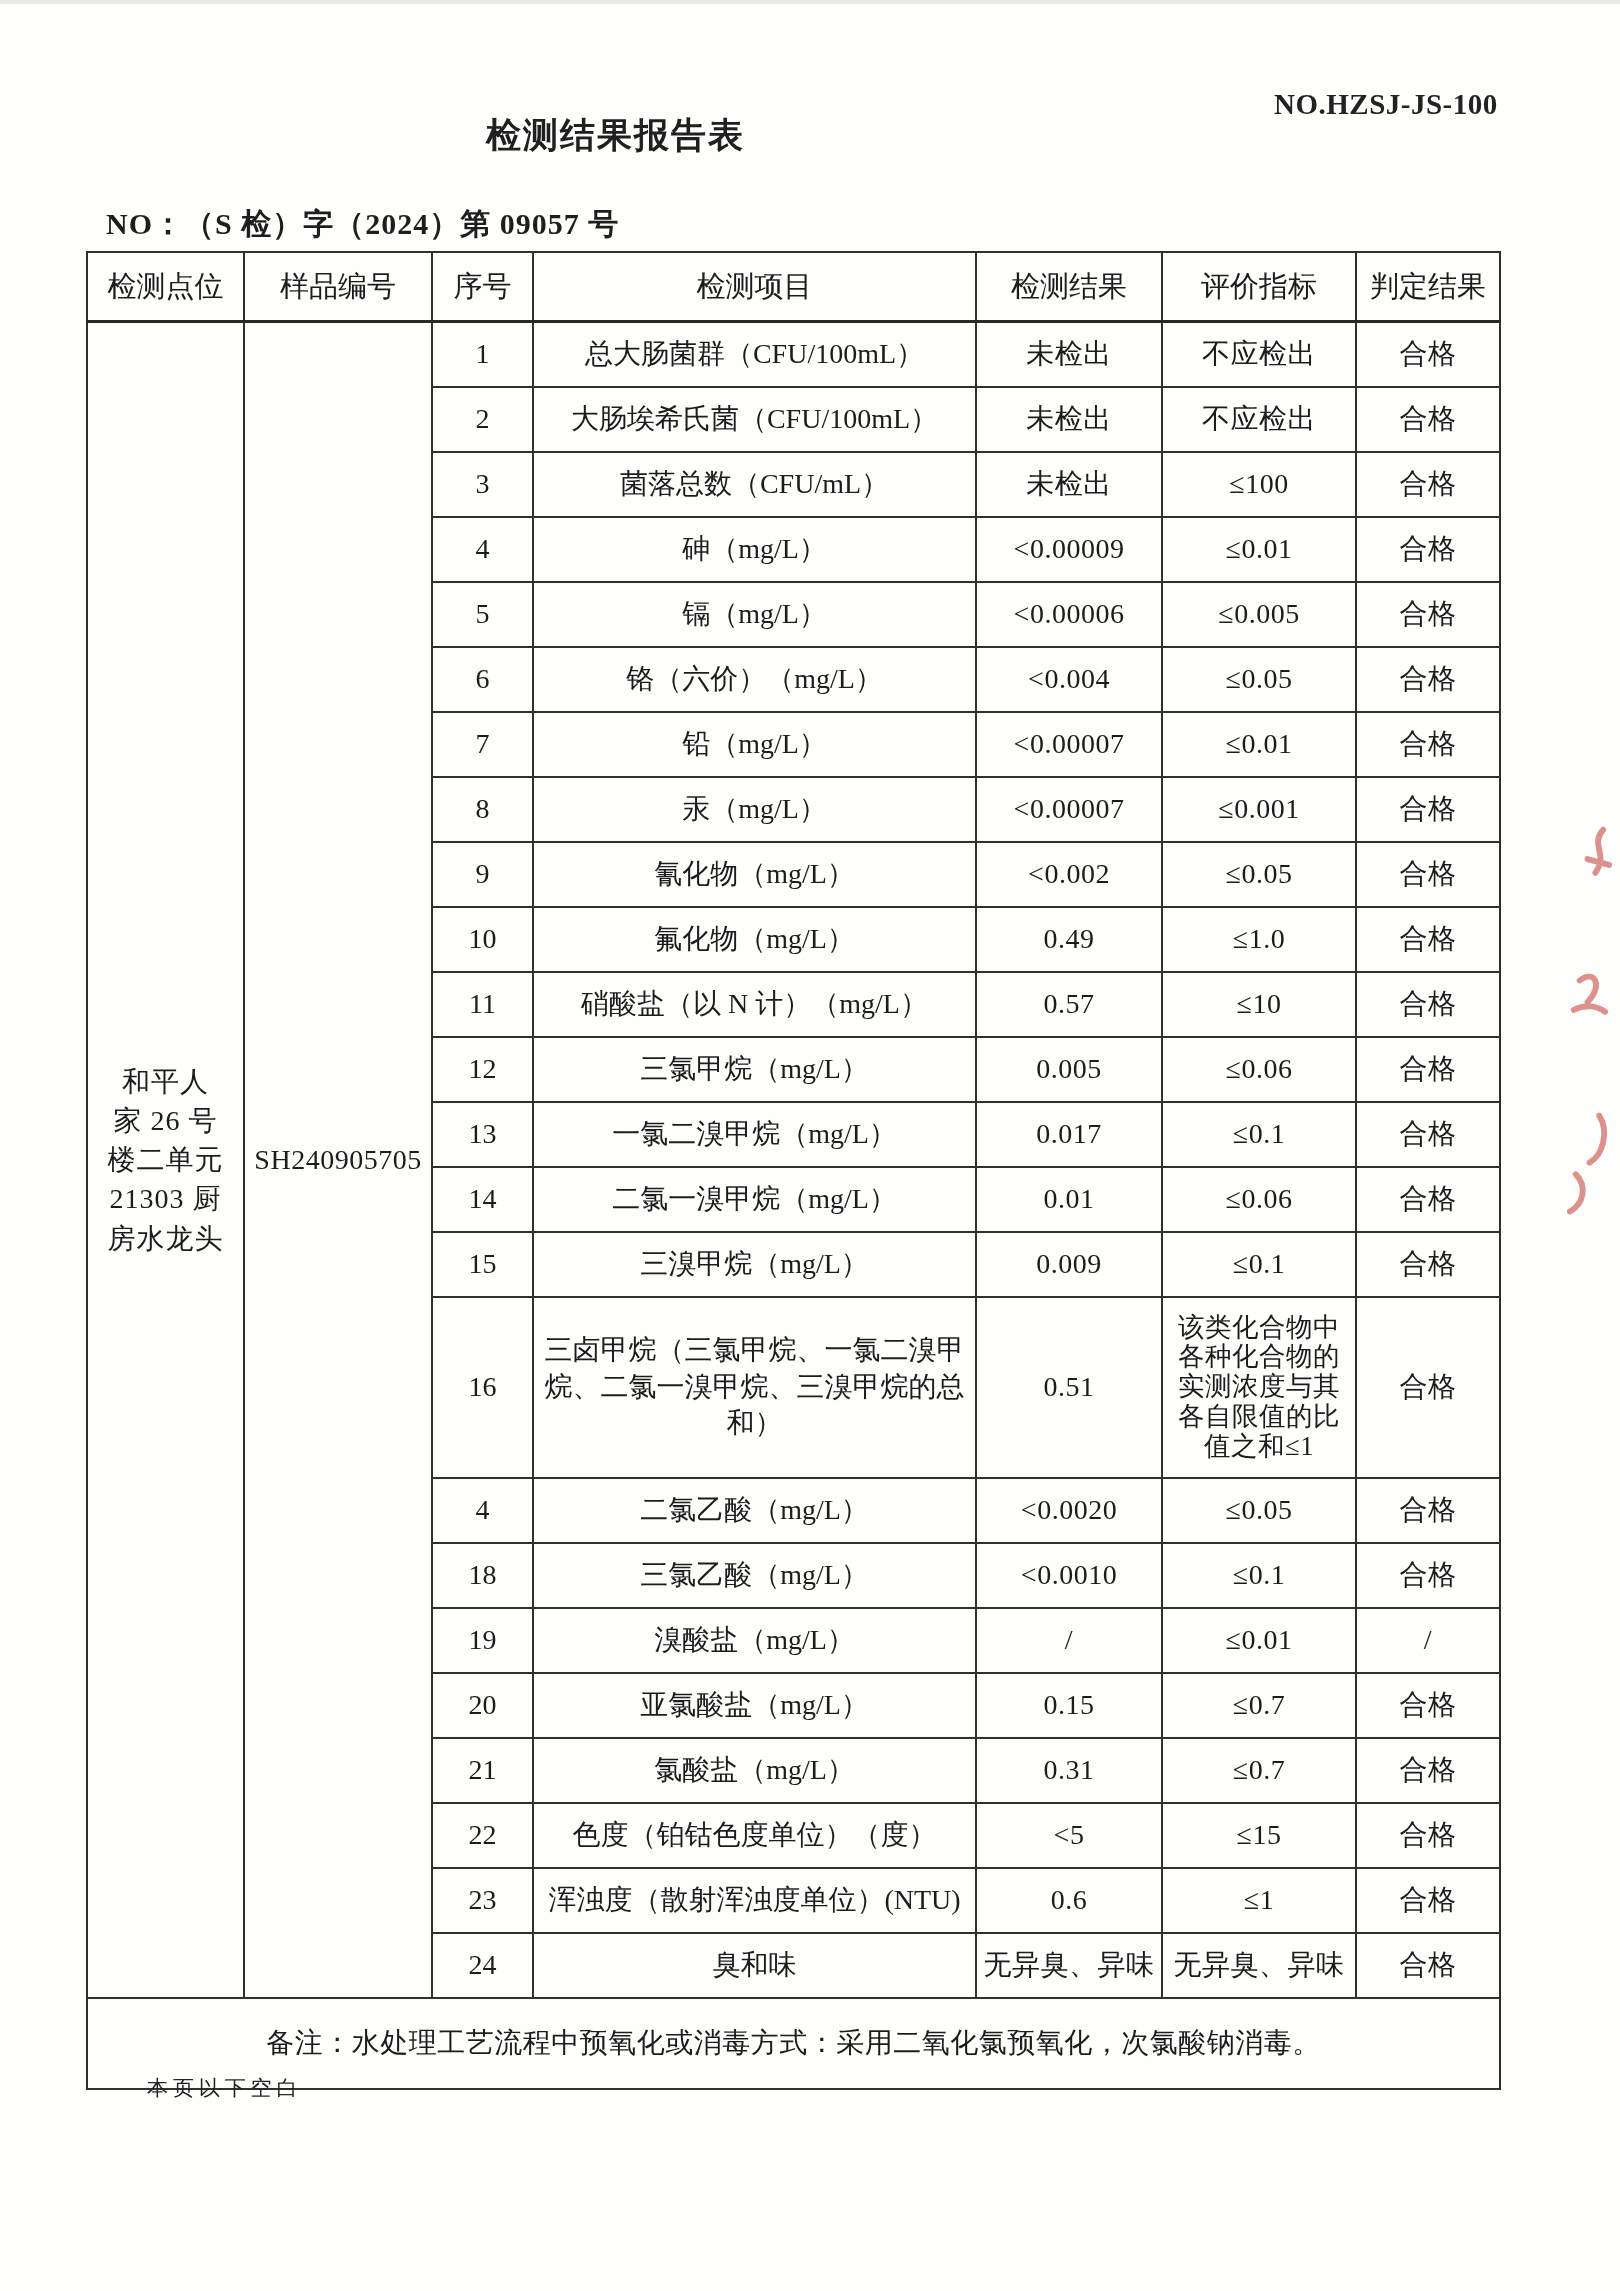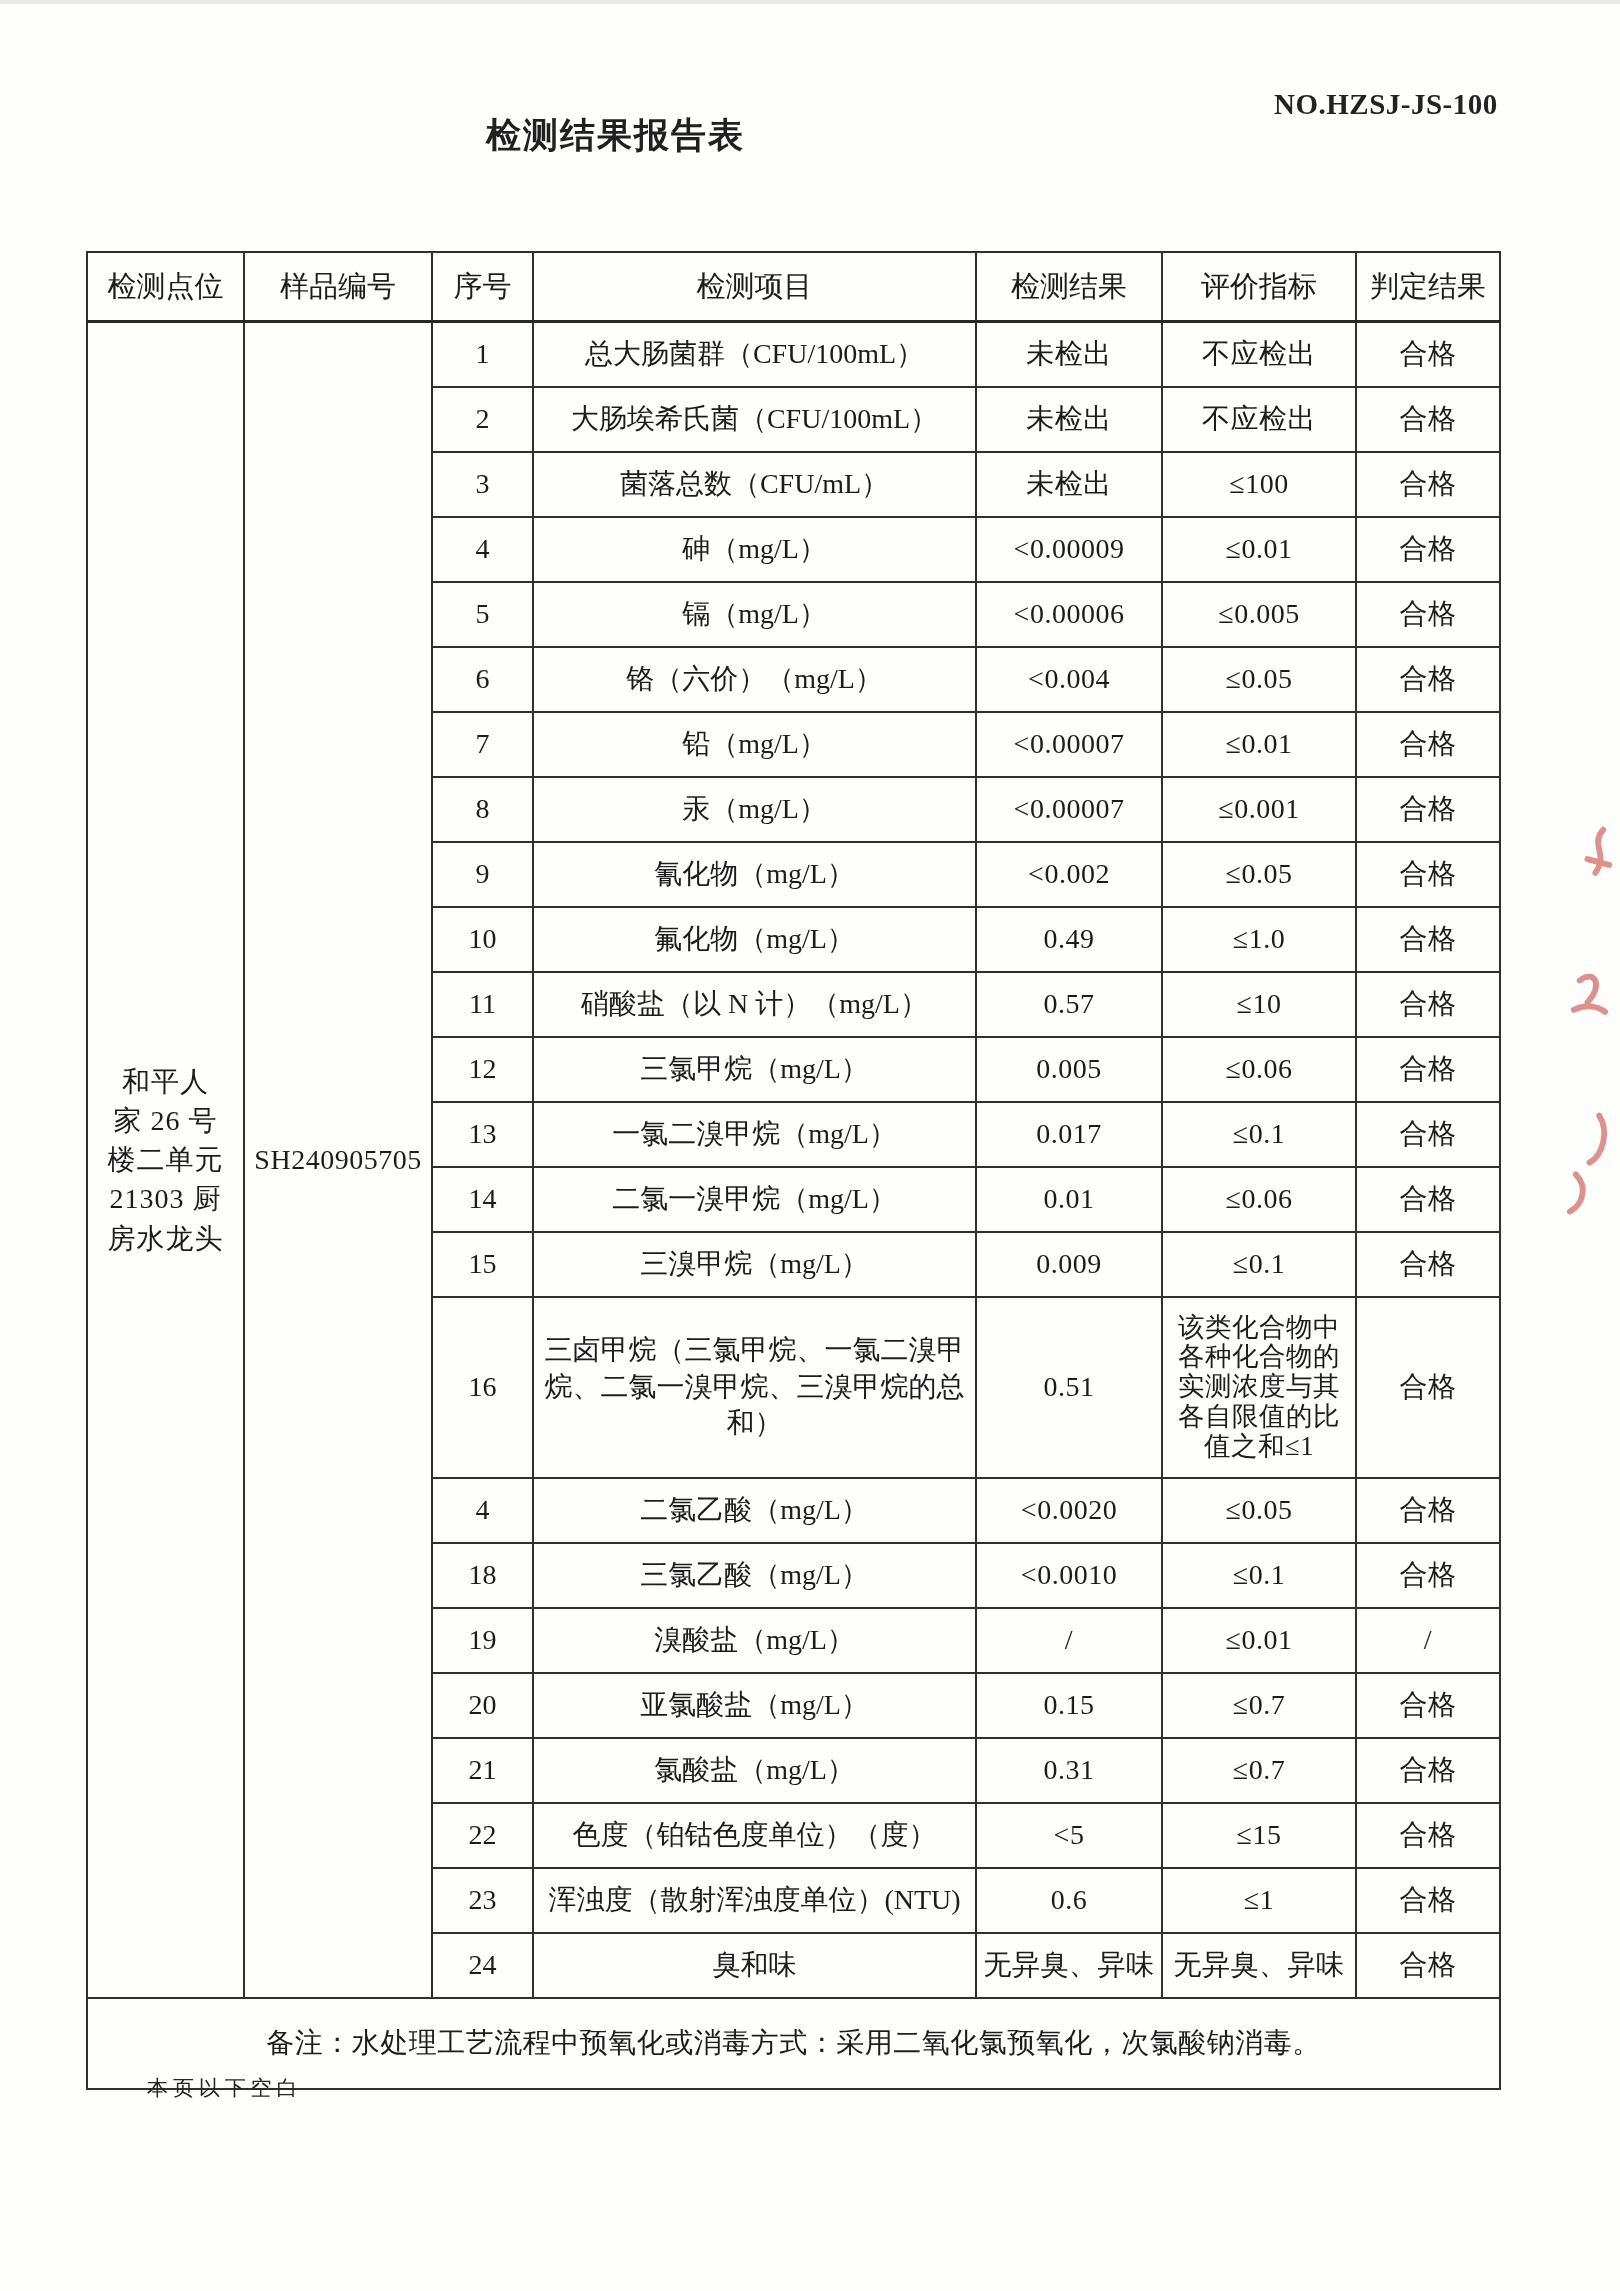--- a/index.html
+++ b/index.html
@@ -115,20 +115,21 @@
 </style>
 </head>
 <body>
 
 <div class="page">
 
   <div class="doc-no">NO.HZSJ-JS-100</div>
 
   <h1 class="title">检测结果报告表</h1>
 
+  <div class="report-no">NO：（S 检）字（2024）第 09057 号</div>
 
   <table class="results">
     <colgroup>
       <col style="width:157px">
       <col style="width:188px">
       <col style="width:101px">
       <col style="width:443px">
       <col style="width:186px">
       <col style="width:194px">
       <col style="width:144px">

